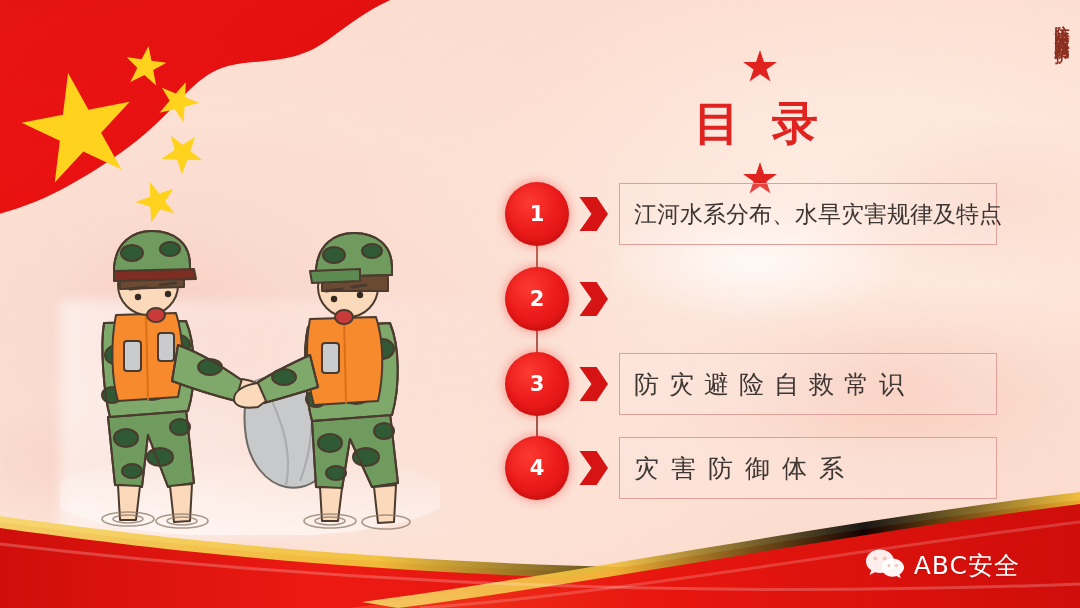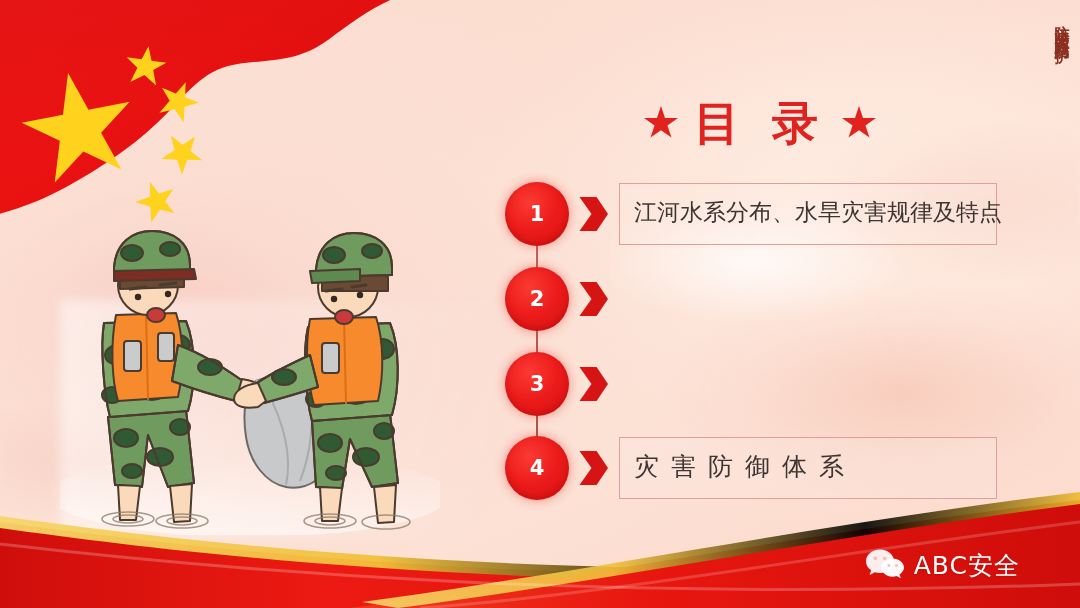--- a/index.html
+++ b/index.html
@@ -45,21 +45,21 @@
     position:absolute;right:10px;top:14px;
     writing-mode:vertical-rl;text-orientation:upright;
     font-size:15px;font-weight:bold;letter-spacing:3px;
     color:#8c2f21;line-height:1.15;
     font-family:"DejaVu Sans","Liberation Sans",sans-serif;
   }
 
   
   .heading{
     position:absolute;left:600px;top:92px;width:320px;height:62px;
-    display:flex;align-items:center;justify-content:center;gap:16px;
+    display:flex;align-items:center;justify-content:center;gap:16px;flex-direction:column;
   }
   .heading .htext{
     font-size:46px;font-weight:bold;color:#e0231f;letter-spacing:8px;
     line-height:1;text-shadow:0 1px 0 rgba(255,255,255,.35);
   }
   .star{
     width:34px;height:34px;flex:0 0 auto;background:#e0231f;
     clip-path:polygon(50% 0%,61.8% 35.5%,100% 35.5%,69% 57.5%,80.9% 93%,50% 71%,19.1% 93%,31% 57.5%,0% 35.5%,38.2% 35.5%);
   }
 
@@ -88,21 +88,21 @@
   }
   .box{
     margin-left:11px;width:378px;height:62px;box-sizing:border-box;
     border:1.5px solid #e0a099;
     background:rgba(255,245,240,.16);
     display:flex;align-items:center;
     padding:0 14px;
   }
   .box .label{
     font-size:25px;color:#3d3633;line-height:1;white-space:nowrap;
-    font-family:Liberation Mono, monospace;
+    font-family:Liberation Sans, sans-serif;
   }
   .box.wide .label{font-size:23px;letter-spacing:0px;}
   .box.sp1 .label{letter-spacing:2.5px;}
   .box.sp2 .label{letter-spacing:10px;}
   .box.sp3 .label{letter-spacing:12px;}
 
   
   .illus{position:absolute;left:60px;top:195px;width:380px;height:340px;}
 
   
@@ -311,20 +311,23 @@
         <span>2</span>
       </div>
       <div class="chev"></div>
     </div>
 
     <div class="row r3">
       <div class="bullet">
         <span>3</span>
       </div>
       <div class="chev"></div>
+      <div class="box sp2">
+        <span class="label">防灾避险自救常识</span>
+      </div>
     </div>
 
     <div class="row r4">
       <div class="bullet">
         <span>4</span>
       </div>
       <div class="chev"></div>
       <div class="box sp3">
         <span class="label">灾害防御体系</span>
       </div>

